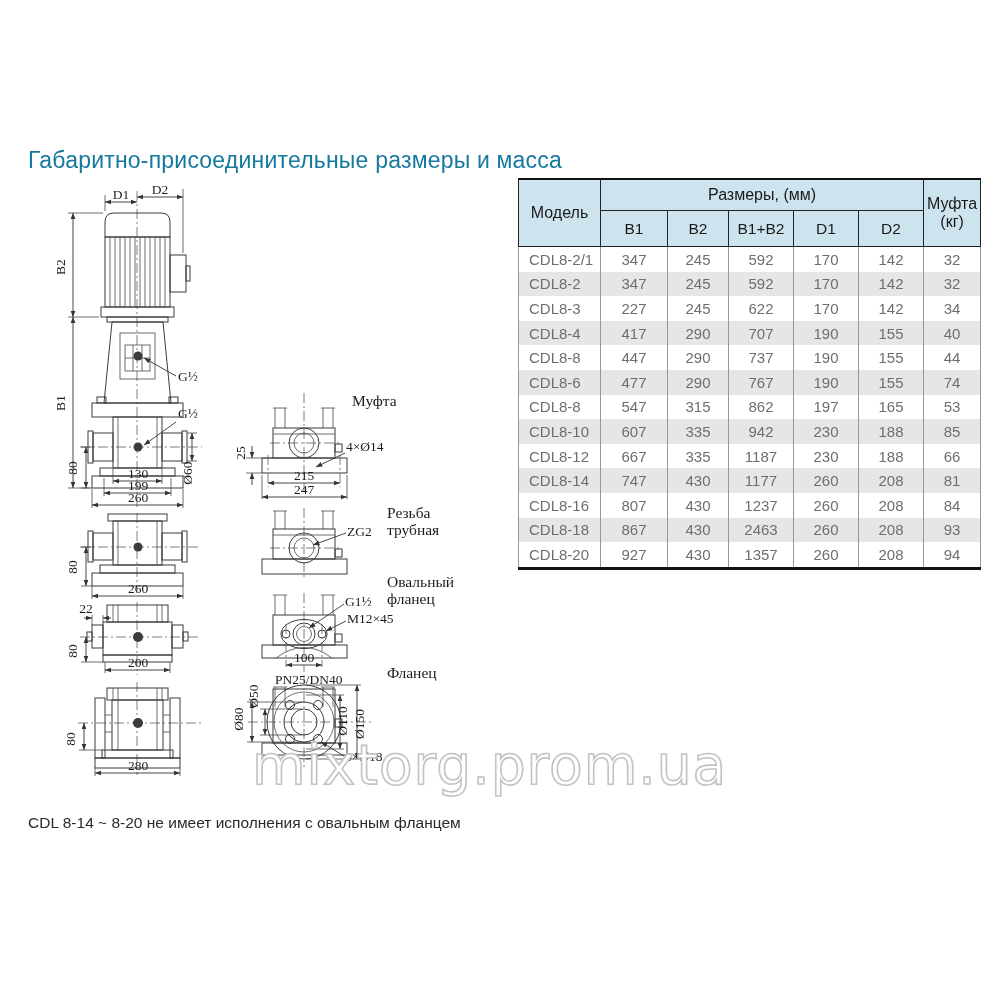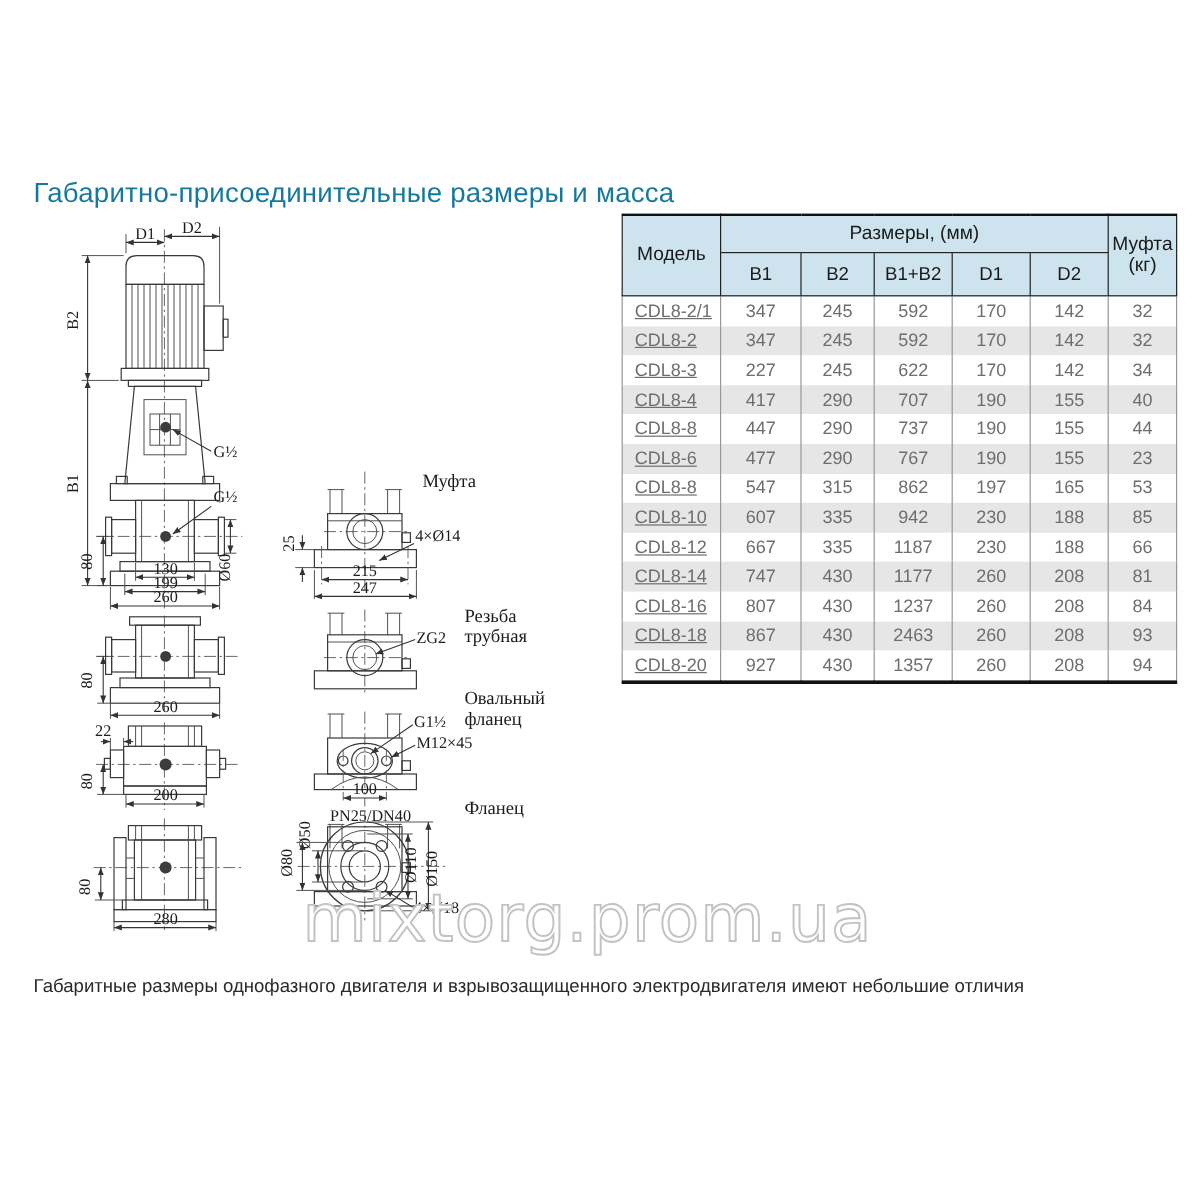--- a/index.html
+++ b/index.html
@@ -5,21 +5,21 @@
   html,body{margin:0;padding:0;background:#fff;}
   body{width:1000px;height:1000px;position:relative;font-family:"Liberation Sans",sans-serif;overflow:hidden;}
   .page-title{position:absolute;left:28px;top:132px;font-size:23px;font-weight:normal;color:#15799f;letter-spacing:0.2px;}
   
   .dim-table-wrap{position:absolute;left:518px;top:178px;width:462px;}
   table.dims{border-collapse:collapse;table-layout:fixed;width:462px;border-top:2px solid #111;border-bottom:3px solid #111;border-left:1px solid #444;border-right:1px solid #444;}
   table.dims th{background:#cde4ef;border:1px solid #222;font-weight:normal;color:#1a1a1a;font-size:16px;padding:0;}
   table.dims .hr1 th{height:30px;}
   table.dims .hr2 th{height:35px;font-size:15.5px;}
   table.dims td{border-left:1px solid #979797;border-right:1px solid #979797;color:#6e6e6e;font-size:15px;text-align:center;padding:0;height:24.6px;}
-  table.dims td:first-child{text-align:left;padding-left:10px;text-decoration:underline;}
+  table.dims td:first-child{text-align:left;padding-left:10px;}
   table.dims tbody tr:nth-child(even){background:#e6e6e6;}
   
   .drawing{position:absolute;left:40px;top:175px;}
   .ln{fill:none;stroke:#3a3a3a;stroke-width:1;}
   .thin{fill:none;stroke:#4a4a4a;stroke-width:0.8;}
   .cl{fill:none;stroke:#606060;stroke-width:0.8;stroke-dasharray:10 3 2 3;}
   .dimln{fill:none;stroke:#333;stroke-width:0.9;}
   .drawing text{font-family:"Liberation Serif",serif;fill:#1c1c1c;}
   .dim{font-size:13.5px;}
   .lbl{font-size:15.5px;}
@@ -343,21 +343,21 @@
         <td>155</td>
         <td>44</td>
       </tr>
         <tr>
         <td>CDL8-6</td>
         <td>477</td>
         <td>290</td>
         <td>767</td>
         <td>190</td>
         <td>155</td>
-        <td>23</td>
+        <td>74</td>
       </tr>
         <tr>
         <td>CDL8-8</td>
         <td>547</td>
         <td>315</td>
         <td>862</td>
         <td>197</td>
         <td>165</td>
         <td>53</td>
       </tr>
@@ -415,14 +415,14 @@
         <td>208</td>
         <td>94</td>
       </tr>
       </tbody>
   </table>
 </div>
 
 <div class="watermark">mixtorg.prom.ua</div>
 
 <div class="notes">
-  <p>Габаритные размеры однофазного двигателя и взрывозащищенного электродвигателя имеют небольшие отличия</p>
+  <p>CDL 8-14 ~ 8-20 не имеет исполнения с овальным фланцем</p>
 </div>
 
 </body></html>

